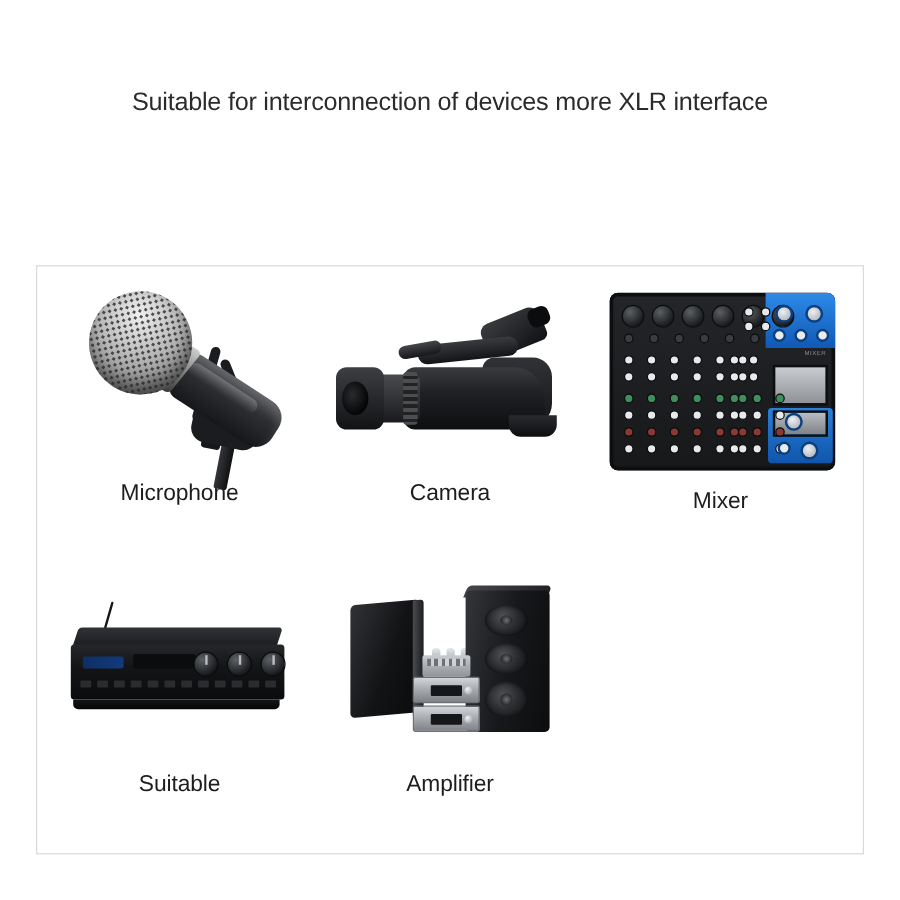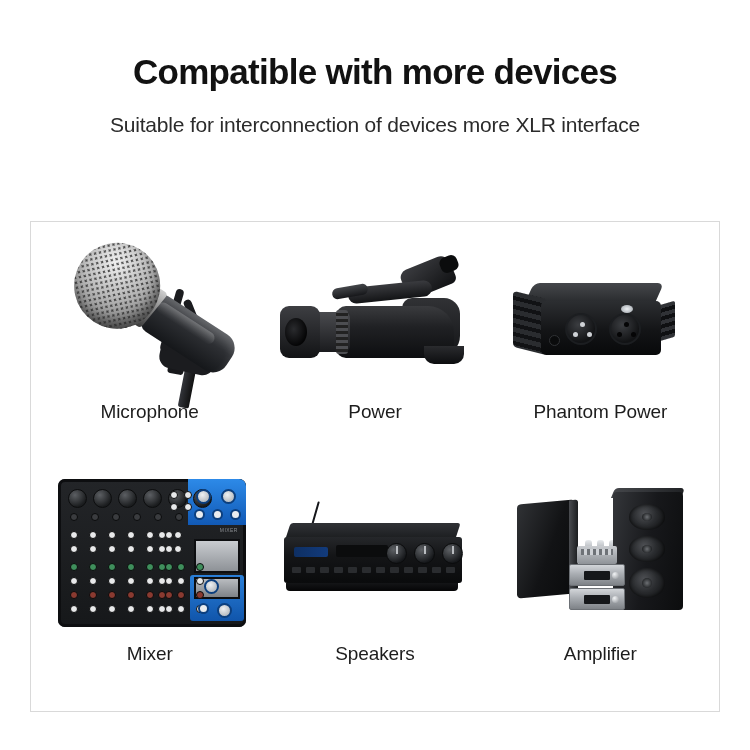--- a/index.html
+++ b/index.html
@@ -634,21 +634,20 @@
     background: linear-gradient(180deg, #e6e9ec, #9ea2a7);
     border-radius: 3px 3px 1px 1px;
   }
 </style>
 </head>
 <body>
 
 <div class="page">
 
   <div class="heading-block">
-    <h1 class="page-title">Compatible with more devices</h1>
     <p class="page-subtitle">Suitable for interconnection of devices more XLR interface</p>
   </div>
 
   <div class="device-card">
     <div class="device-grid">
 
       <div class="device-cell">
         <div class="device-art">
           <div class="mic-wrap">
             <div class="mic-stand-knob"></div>
@@ -674,46 +673,23 @@
             <div class="cam-handle"></div>
             <div class="cam-topmic"></div>
             <div class="cam-body-rear"></div>
             <div class="cam-body"></div>
             <div class="cam-lens-barrel"></div>
             <div class="cam-lens-ring"></div>
             <div class="cam-hood"></div>
             <div class="cam-grip"></div>
           </div>
         </div>
-        <div class="device-label">Power</div>
+        <div class="device-label">Camera</div>
       </div>
 
-      <div class="device-cell">
-        <div class="device-art">
-          <div class="pp-wrap">
-            <div class="pp-top"></div>
-            <div class="pp-side"></div>
-            <div class="pp-fins"></div>
-            <div class="pp-face"></div>
-            <div class="pp-led"></div>
-            <div class="pp-jack"></div>
-            <div class="pp-xlr-m">
-              <span class="pp-pin" style="left:13px;top:7px;"></span>
-              <span class="pp-pin" style="left:6px;top:17px;"></span>
-              <span class="pp-pin" style="left:20px;top:17px;"></span>
-            </div>
-            <div class="pp-xlr-f">
-              <span class="pp-hole" style="left:13px;top:7px;"></span>
-              <span class="pp-hole" style="left:6px;top:17px;"></span>
-              <span class="pp-hole" style="left:20px;top:17px;"></span>
-            </div>
-          </div>
-        </div>
-        <div class="device-label">Phantom Power</div>
-      </div>
 
       <div class="device-cell row2">
         <div class="device-art">
           <div class="mx-wrap">
             <div class="mx-body">
               <div class="mx-blue-top"></div>
               <div class="mx-blue-bottom"></div>
               <div class="mx-brand">MIXER</div>
 
               <div class="mx-knobrow" style="left:10px; top:10px;">
@@ -868,21 +844,21 @@
               <span class="amp-btn"></span>
                 <span class="amp-btn"></span>
                 <span class="amp-btn"></span>
               <span class="amp-btn"></span>
                 <span class="amp-btn"></span>
                 <span class="amp-btn"></span>
             </div>
             <div class="amp-foot"></div>
           </div>
         </div>
-        <div class="device-label">Speakers</div>
+        <div class="device-label">Suitable</div>
       </div>
 
       <div class="device-cell row2">
         <div class="device-art">
           <div class="sp-wrap">
             <div class="sp-left"></div>
             <div class="sp-left-edge"></div>
             <div class="sp-tube" style="left:78px;"></div>
             <div class="sp-tube" style="left:90px;"></div>
             <div class="sp-tube" style="left:102px;"></div>

